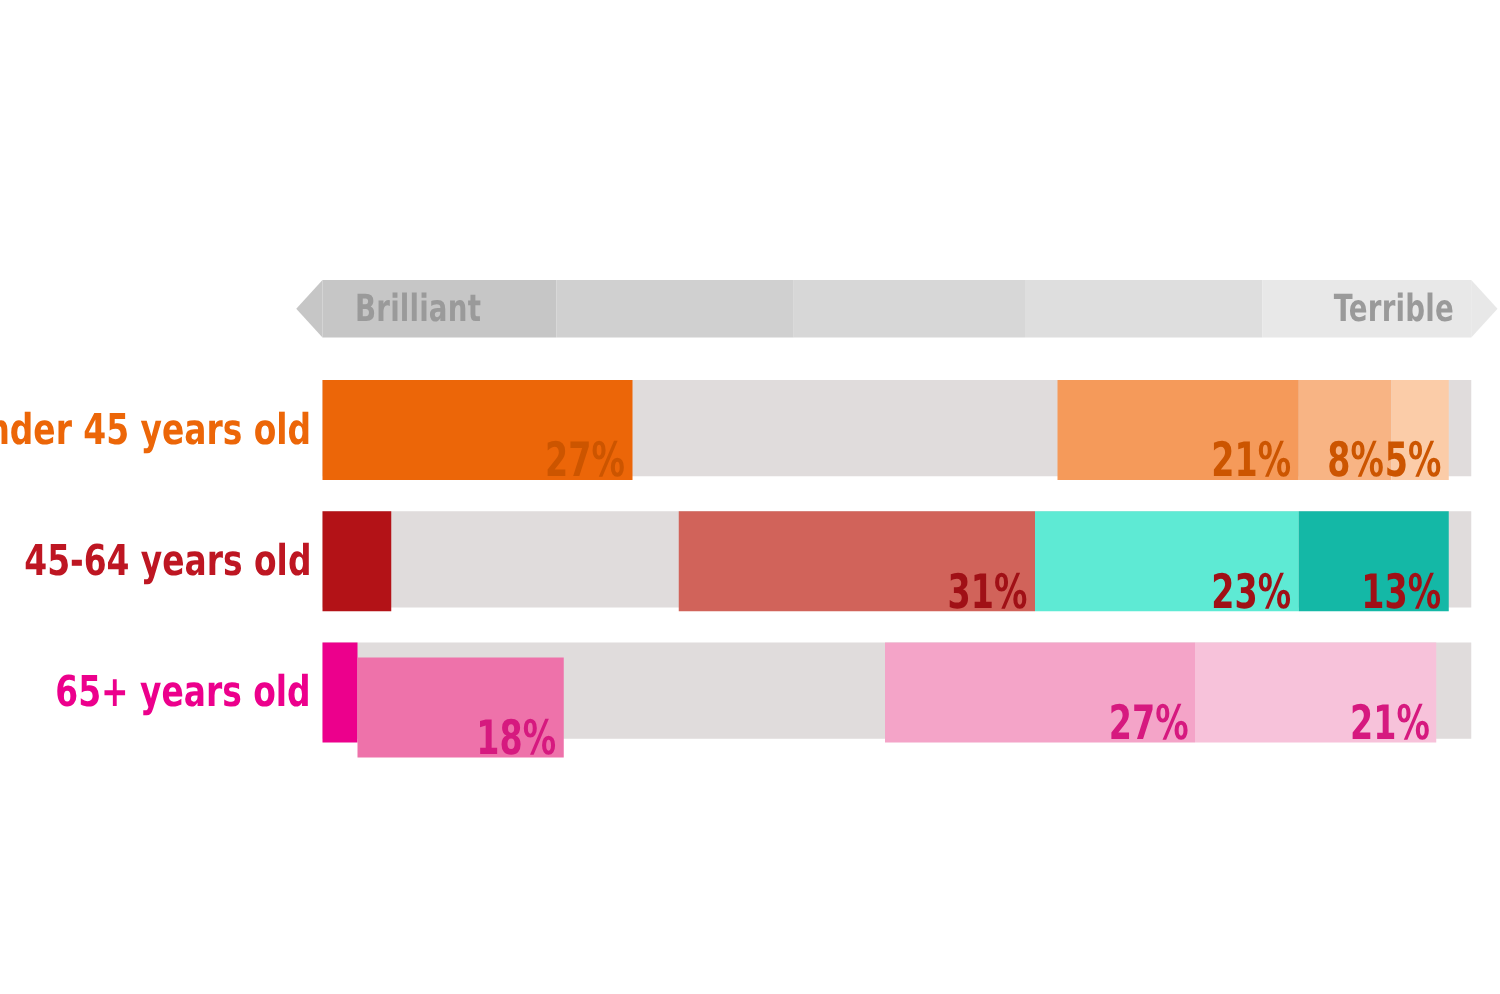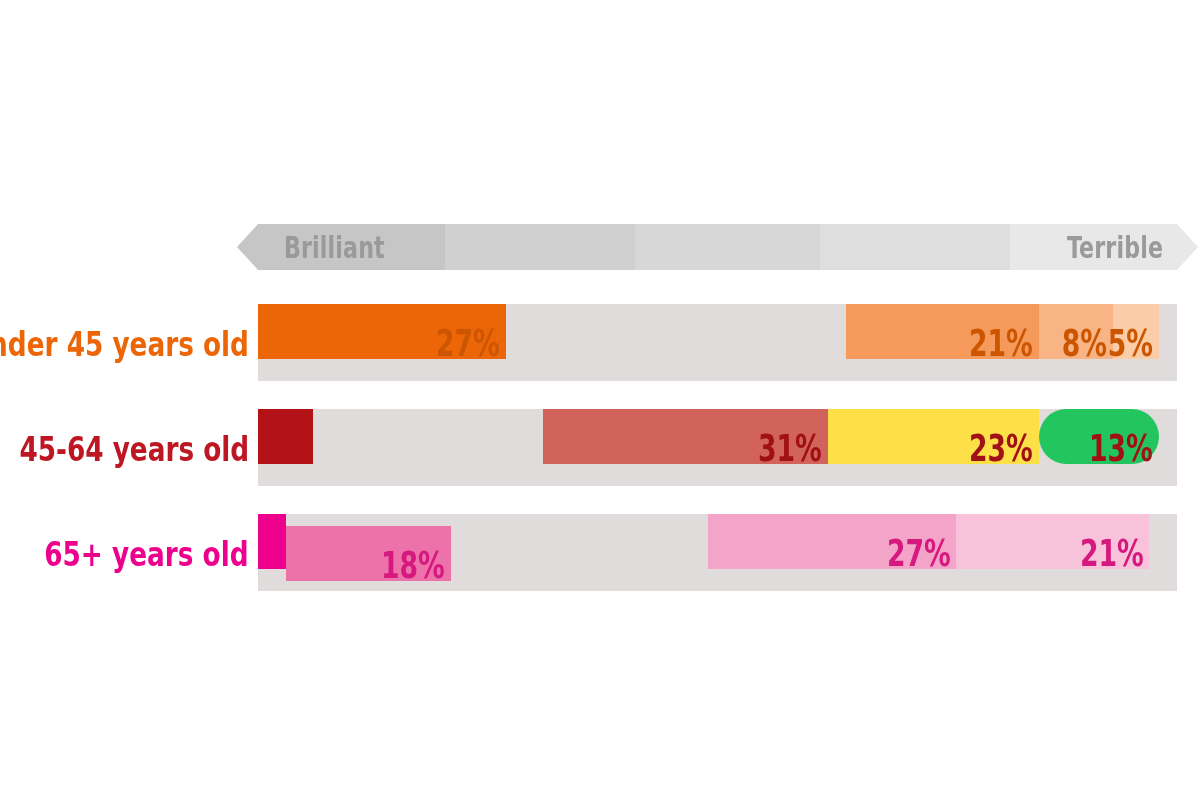--- a/index.html
+++ b/index.html
@@ -80,21 +80,21 @@
     position: absolute;
     left: 0;
     top: 0;
     height: 77px;
     width: 919px;
     background: #e0dcdc;
   }
   .bar-seg {
     position: absolute;
     top: 0;
-    height: 55px;
+    height: 80px;
     box-sizing: border-box;
   }
   .seg-value {
     position: absolute;
     right: 6px;
     bottom: -3px;
     font-family: "Liberation Sans Narrow", "DejaVu Sans Condensed", "Liberation Sans", sans-serif;
     font-size: 38px;
     font-weight: 700;
     line-height: 1;
@@ -153,24 +153,24 @@
           <span class="seg-value" style="color: rgb(204, 85, 0);">5%</span>
         </div>
       </div>
       <div class="row-label" style="top: 416px; color: rgb(190, 22, 34);">45-64 years old</div>
       <div class="bar-row" style="top: 393px; width: 919px;">
         <div class="bar-track" style="background: rgb(224, 220, 220);"></div>
         <div class="bar-seg" style="left: 0%; width: 6%; background: rgb(179, 18, 23);"></div>
         <div class="bar-seg" style="left: 31%; width: 31%; background: rgb(209, 99, 90);">
           <span class="seg-value" style="color: rgb(160, 16, 22);">31%</span>
         </div>
-        <div class="bar-seg" style="left: 62%; width: 23%; background: #fde047;">
+        <div class="bar-seg" style="left: 62%; width: 23%; background: #5eead4;">
           <span class="seg-value" style="color: rgb(160, 16, 22);">23%</span>
         </div>
-        <div class="bar-seg" style="left: 85%; width: 13%; background: #22c55e; border-radius: 28px;">
+        <div class="bar-seg" style="left: 85%; width: 13%; background: #14b8a6;">
           <span class="seg-value" style="color: rgb(160, 16, 22);">13%</span>
         </div>
       </div>
       <div class="row-label" style="top: 521px; color: rgb(236, 0, 140);">65+ years old</div>
       <div class="bar-row" style="top: 498px; width: 919px;">
         <div class="bar-track" style="background: rgb(224, 220, 220);"></div>
         <div class="bar-seg" style="left: 0%; width: 3%; background: rgb(236, 0, 140);"></div>
         <div class="bar-seg" style="left: 3%; width: 18%; background: rgb(238, 114, 170); margin-top: 12px;">
           <span class="seg-value" style="color: rgb(214, 25, 127);">18%</span>
         </div>

